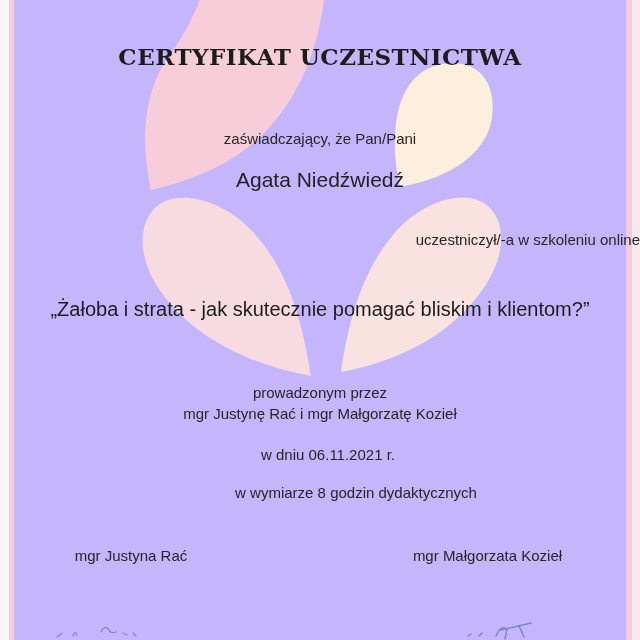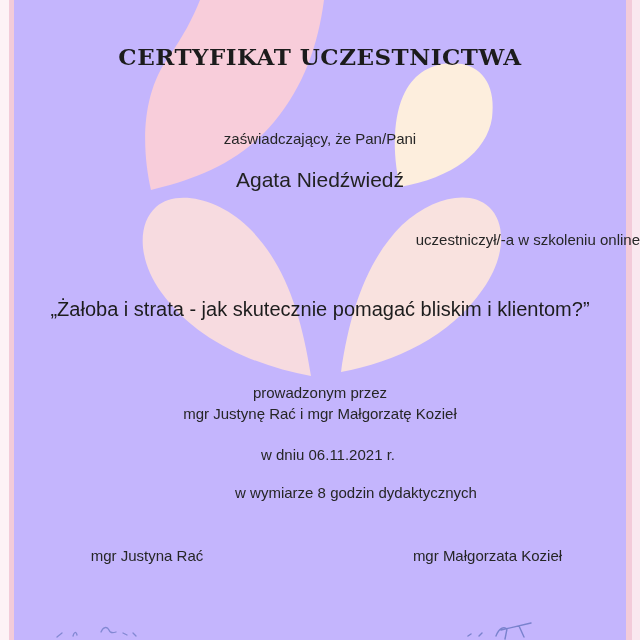--- a/index.html
+++ b/index.html
@@ -23,21 +23,21 @@
     color:#1c1c1c;
   }
   .intro{top:119px;font-size:15px;margin-top:11px;}
   .pname{top:168px;font-size:21px;color:#222222;}
   .online{top:231px;font-size:15px;text-align:right;}
   .topic{top:298px;font-size:20px;color:#1d1d1d;}
   .conducted{top:382px;font-size:15px;line-height:21px;}
   .dateline{top:446px;font-size:15px;padding-left:8px;}
   .hoursline{top:484px;font-size:15px;padding-left:36px;}
   .signer{position:absolute;top:547px;font-size:15px;text-align:center;white-space:nowrap;}
-  .signer-left{left:52px;width:190px;}
+  .signer-left{left:36px;width:190px;}
   .signer-right{left:385px;width:205px;}
 </style>
 </head>
 <body>
 
 <div class="page">
 
   <svg class="bg" viewBox="0 0 640 640" xmlns="http://www.w3.org/2000/svg">
 
     <rect x="0" y="0" width="9" height="640" fill="#fdf2f6"></rect>

